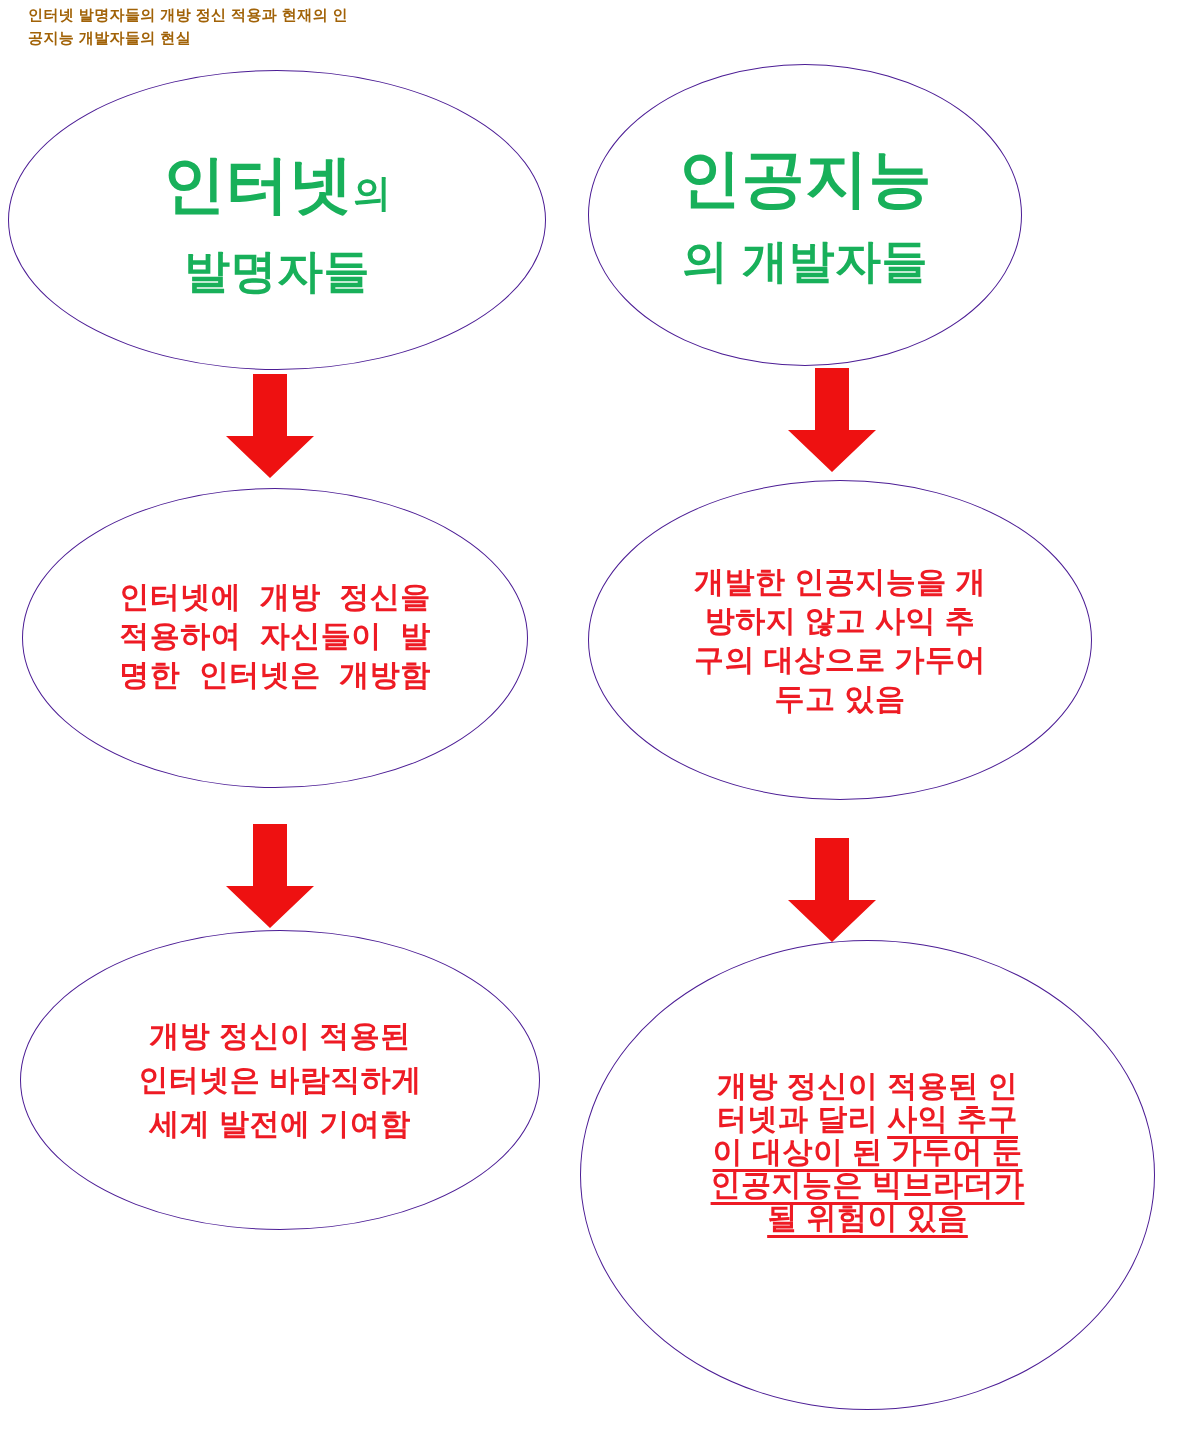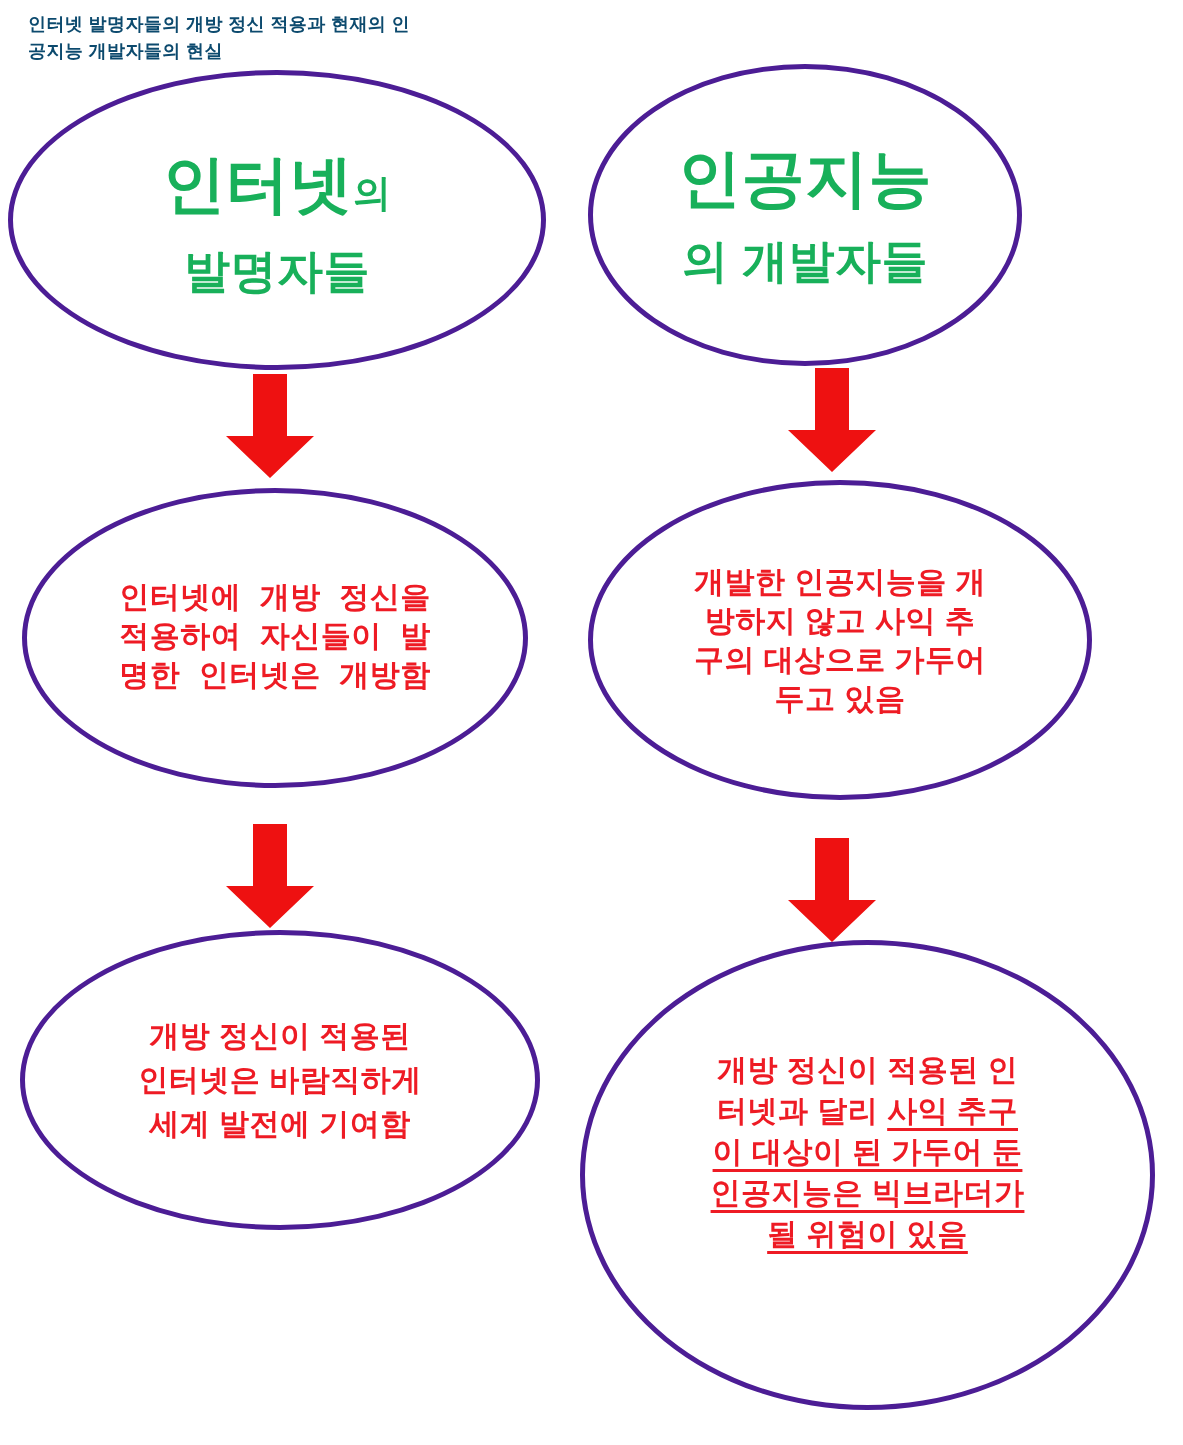--- a/index.html
+++ b/index.html
@@ -17,35 +17,35 @@
 
   #diagram-root {
     position: absolute;
     inset: 0;
   }
 
   
   #doc-title {
     position: absolute;
     left: 28px;
-    top: 11px;
+    top: 4px;
     width: 520px;
-    font-size: 18px;
+    font-size: 15px;
     font-weight: bold;
     line-height: 1.52;
-    color: #0c4a6e;
+    color: #a16207;
     letter-spacing: 0.4px;
     white-space: pre-line;
   }
 
   
   .node {
     position: absolute;
     box-sizing: border-box;
-    border: 5px solid #4c1d95;
+    border: 1px solid #4c1d95;
     border-radius: 50%;
     background: #ffffff;
     display: flex;
     flex-direction: column;
     align-items: center;
     justify-content: center;
     text-align: center;
   }
 
   .node-line {
@@ -112,21 +112,21 @@
 
   #node-internet-result {
     left: 20px;  top: 930px; width: 520px; height: 300px;
   }
   #node-internet-result .line-red { margin: 14px 0; }
 
   #node-ai-result {
     left: 580px; top: 940px; width: 575px; height: 470px;
   }
   #node-ai-result .stack { margin-top: -46px; }
-  #node-ai-result .line-red { margin: 11px 0; }
+  #node-ai-result .line-red { margin: 3px 0; }
 
   
   .arrow-down {
     position: absolute;
   }
   #arrow-left-1  { left: 226px; top: 374px; width: 88px; height: 104px; }
   #arrow-right-1 { left: 788px; top: 368px; width: 88px; height: 104px; }
   #arrow-left-2  { left: 226px; top: 824px; width: 88px; height: 104px; }
   #arrow-right-2 { left: 788px; top: 838px; width: 88px; height: 104px; }
 </style>

